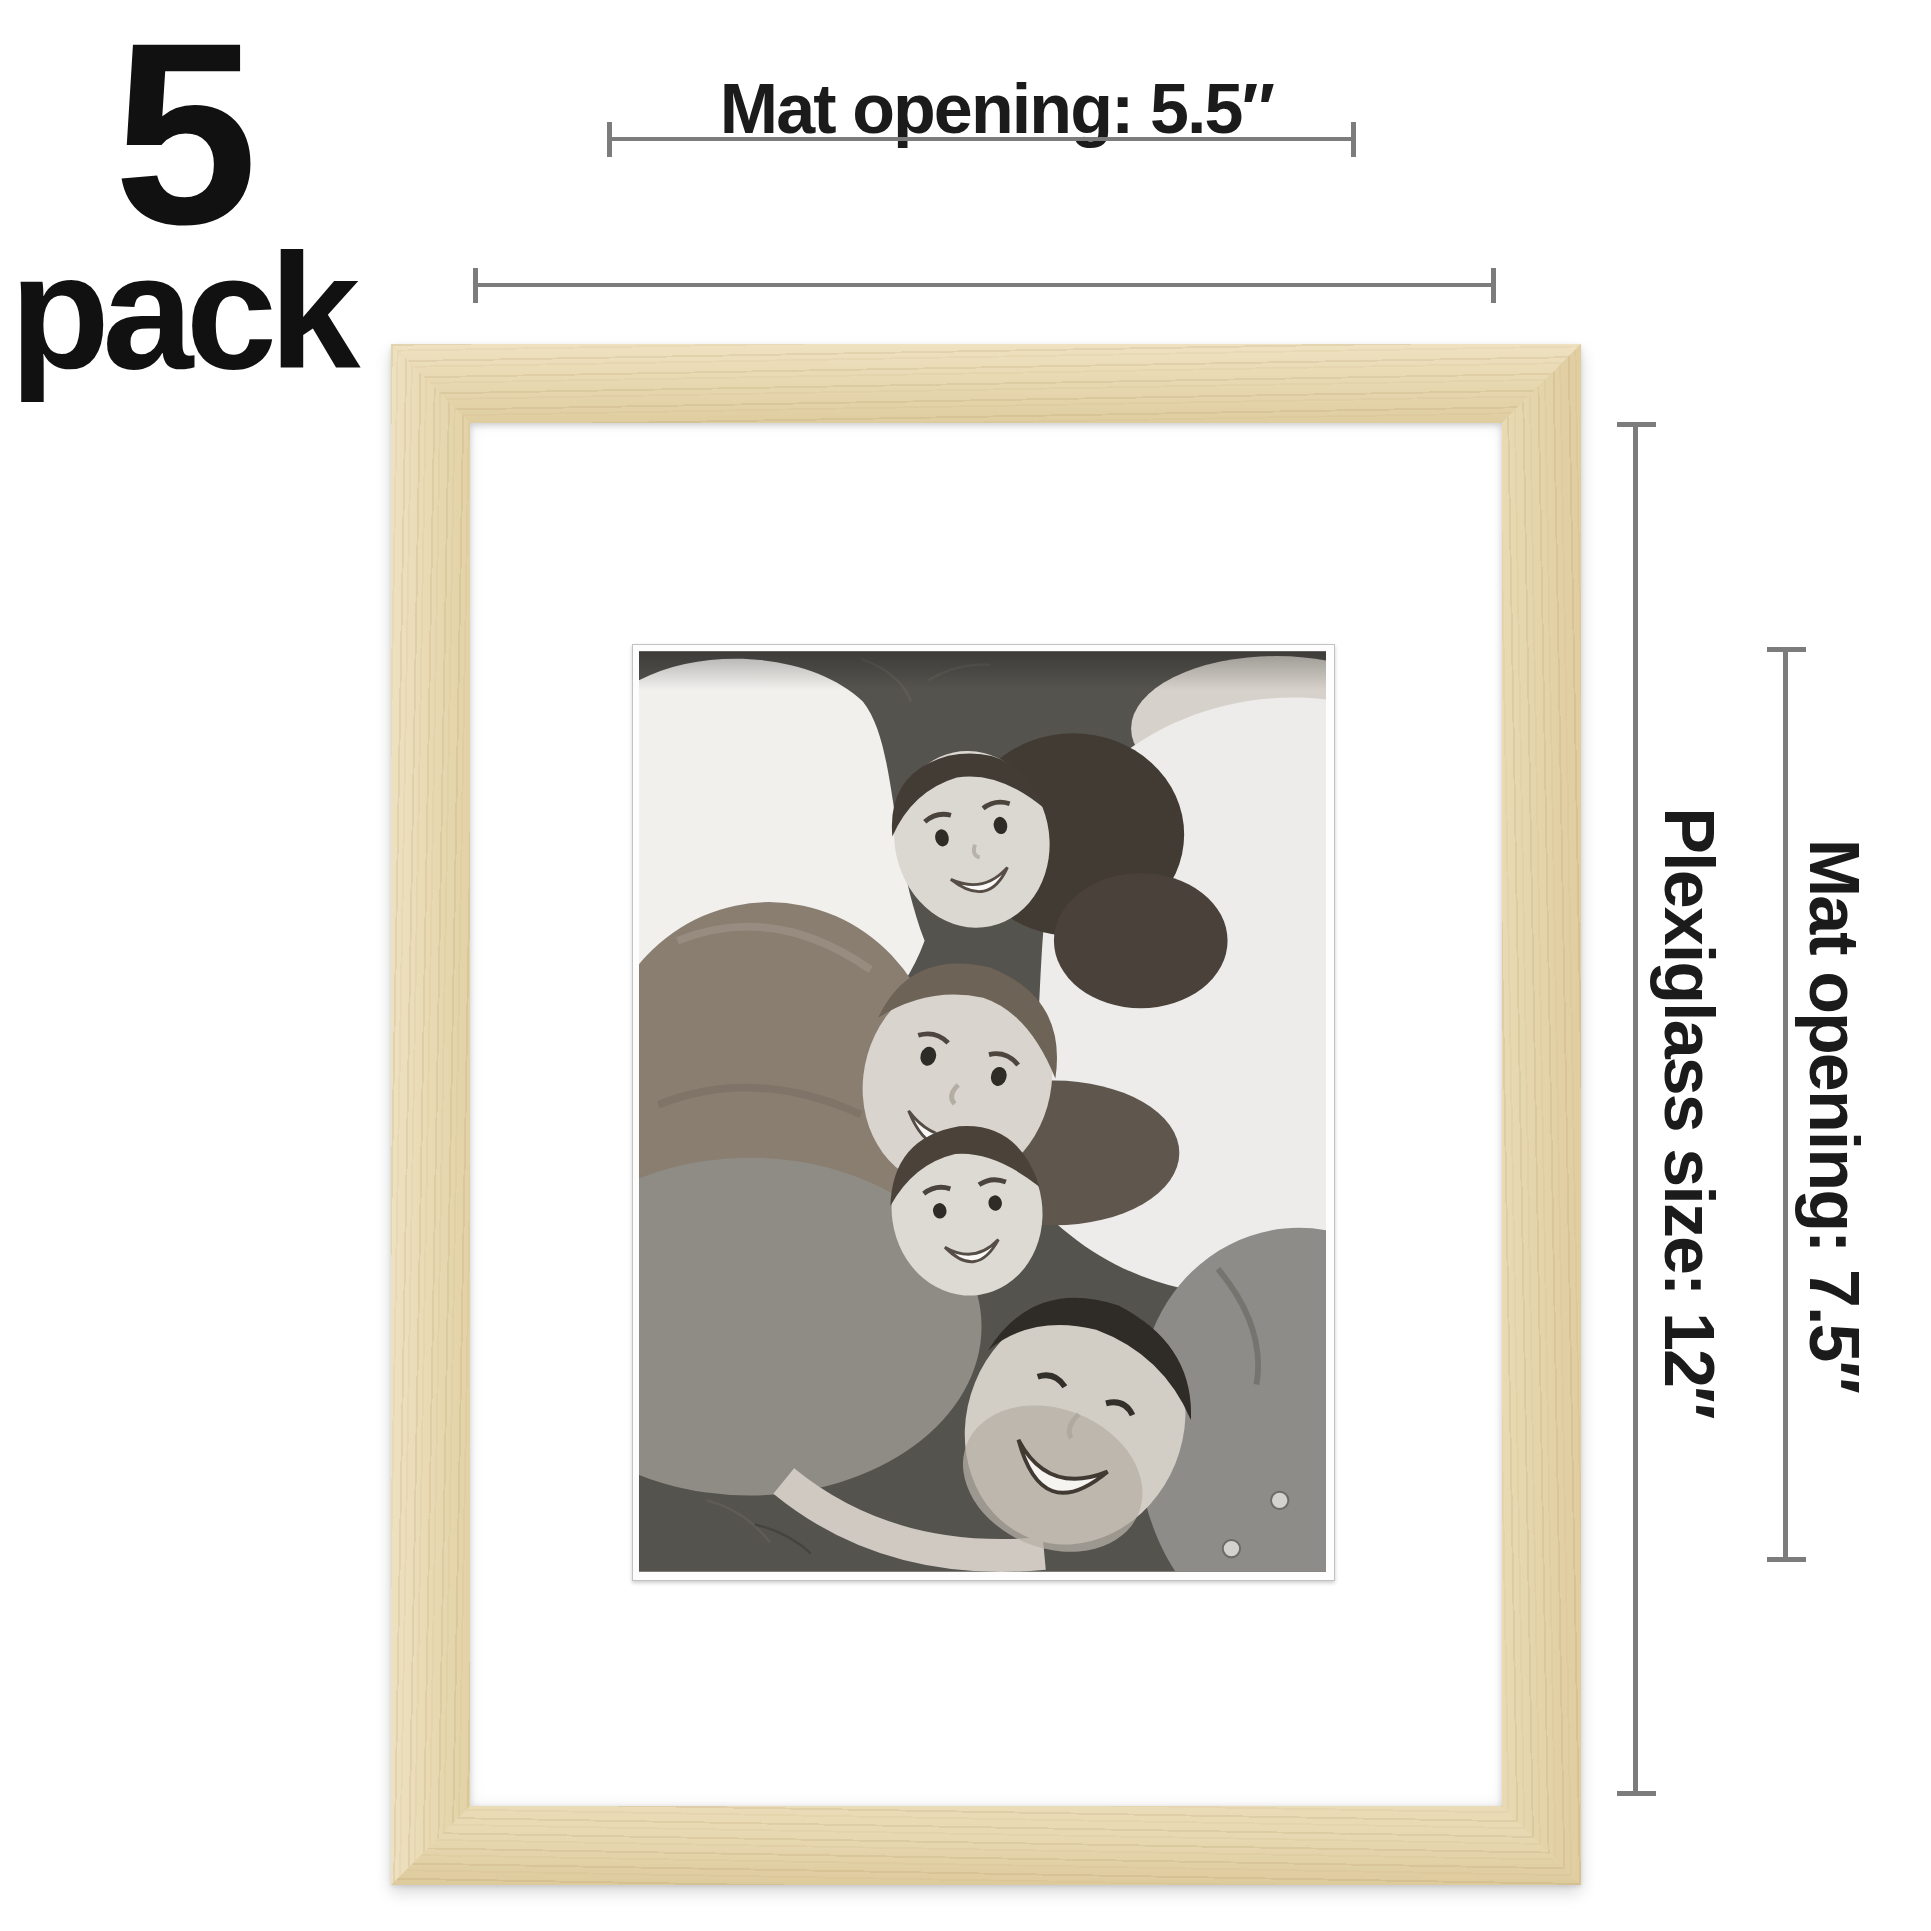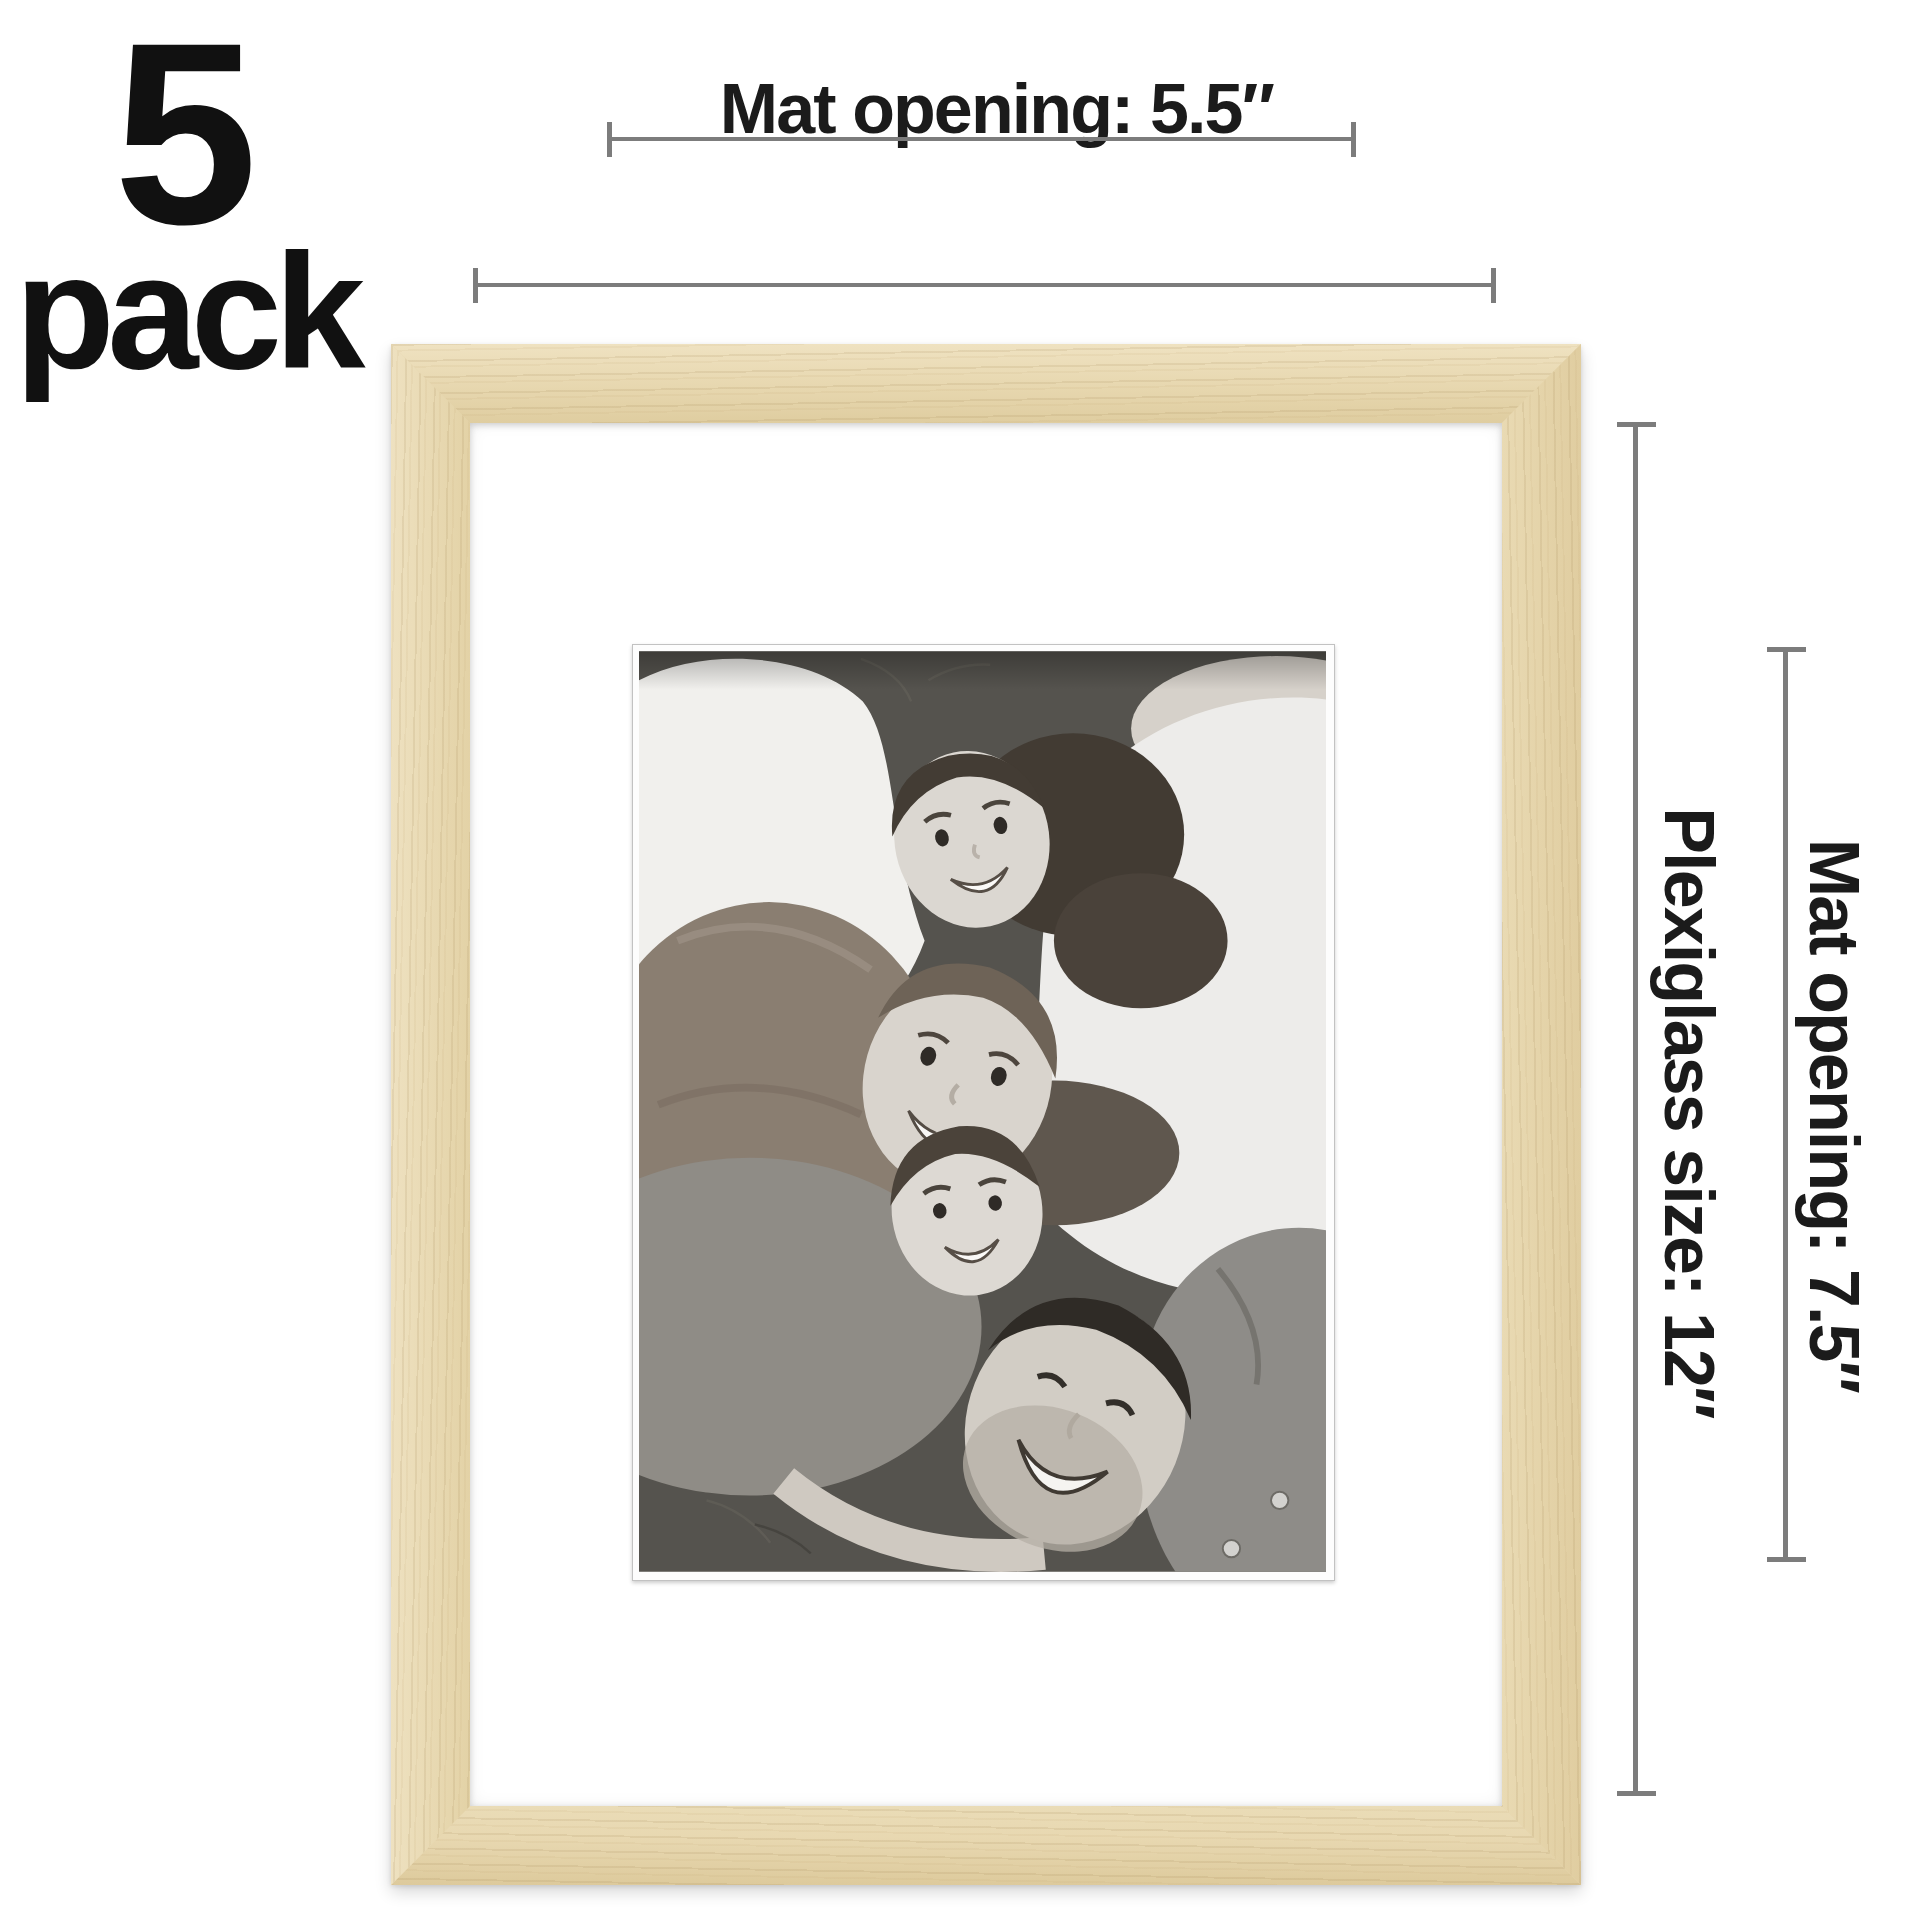--- a/index.html
+++ b/index.html
@@ -7,21 +7,21 @@
     --wood_light:#efe3c2; --mat:#ffffff; --background:#ffffff;
   }
   *{margin:0;padding:0;box-sizing:border-box;}
   html,body{width:1931px;height:1931px;background:var(--background);overflow:hidden;}
   body{font-family:"Liberation Sans","DejaVu Sans",sans-serif;color:var(--text);}
   .canvas{position:absolute;inset:0;width:1931px;height:1931px;background:var(--background);}
 
   
   .pack-number{position:absolute;left:9.7px;top:3.9px;width:348px;text-align:center;
     font-size:259px;font-weight:700;line-height:1;letter-spacing:-3.9px;color:#111;}
-  .pack-word{position:absolute;left:9.7px;top:230px;width:348px;text-align:right;
+  .pack-word{position:absolute;left:9.7px;top:230px;width:348px;text-align:left;
     font-size:164px;font-weight:700;line-height:1;letter-spacing:-7.7px;color:#111;}
 
   
   .dim-label{position:absolute;font-weight:700;font-size:70px;letter-spacing:-1.9px;
     text-align:center;white-space:nowrap;color:var(--text);line-height:1;}
   .dim-top-1{left:562px;top:59px;width:869px;margin-top:15px;}
   .dim-top-2{left:562px;top:201px;width:869px;}
   .vlabel{position:absolute;width:869px;height:77px;display:flex;align-items:center;
     justify-content:center;transform:rotate(90deg);}
   .vlabel-a{left:1255px;top:1074px;}

